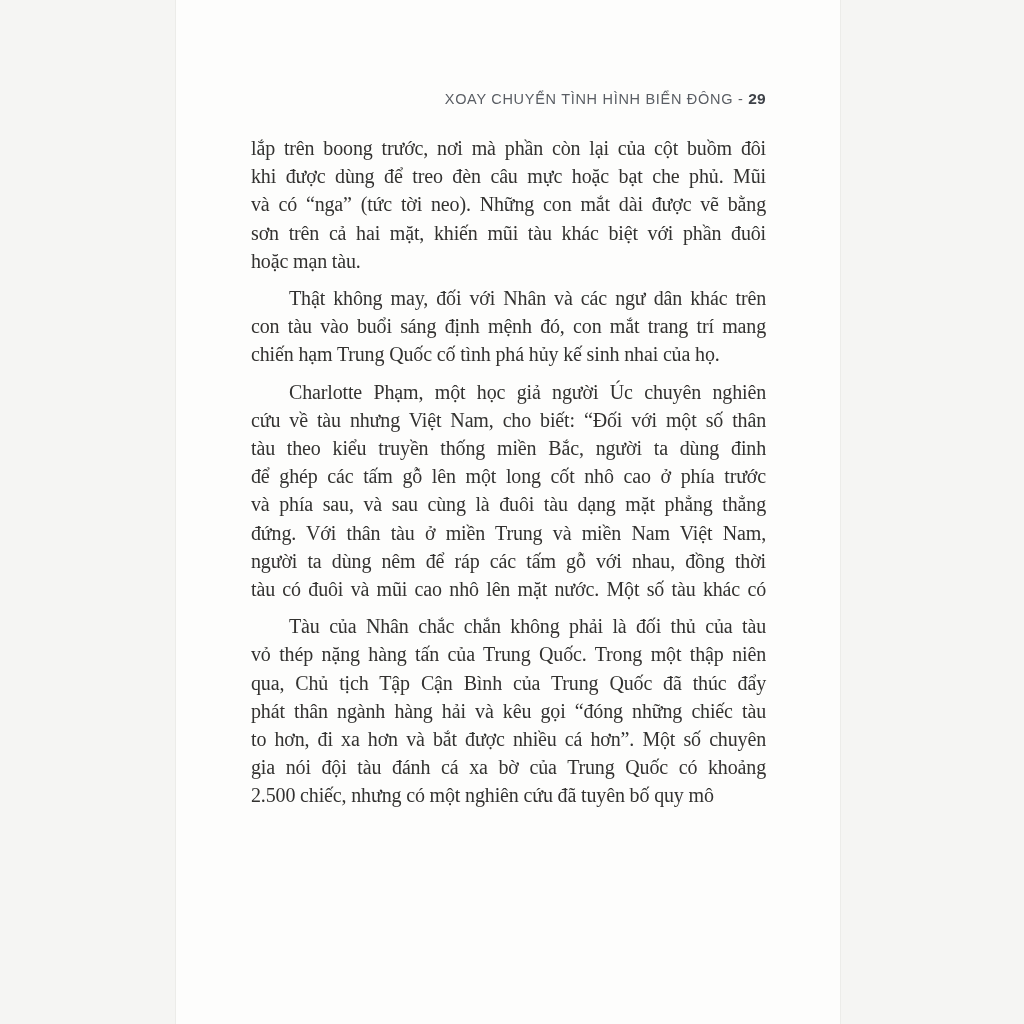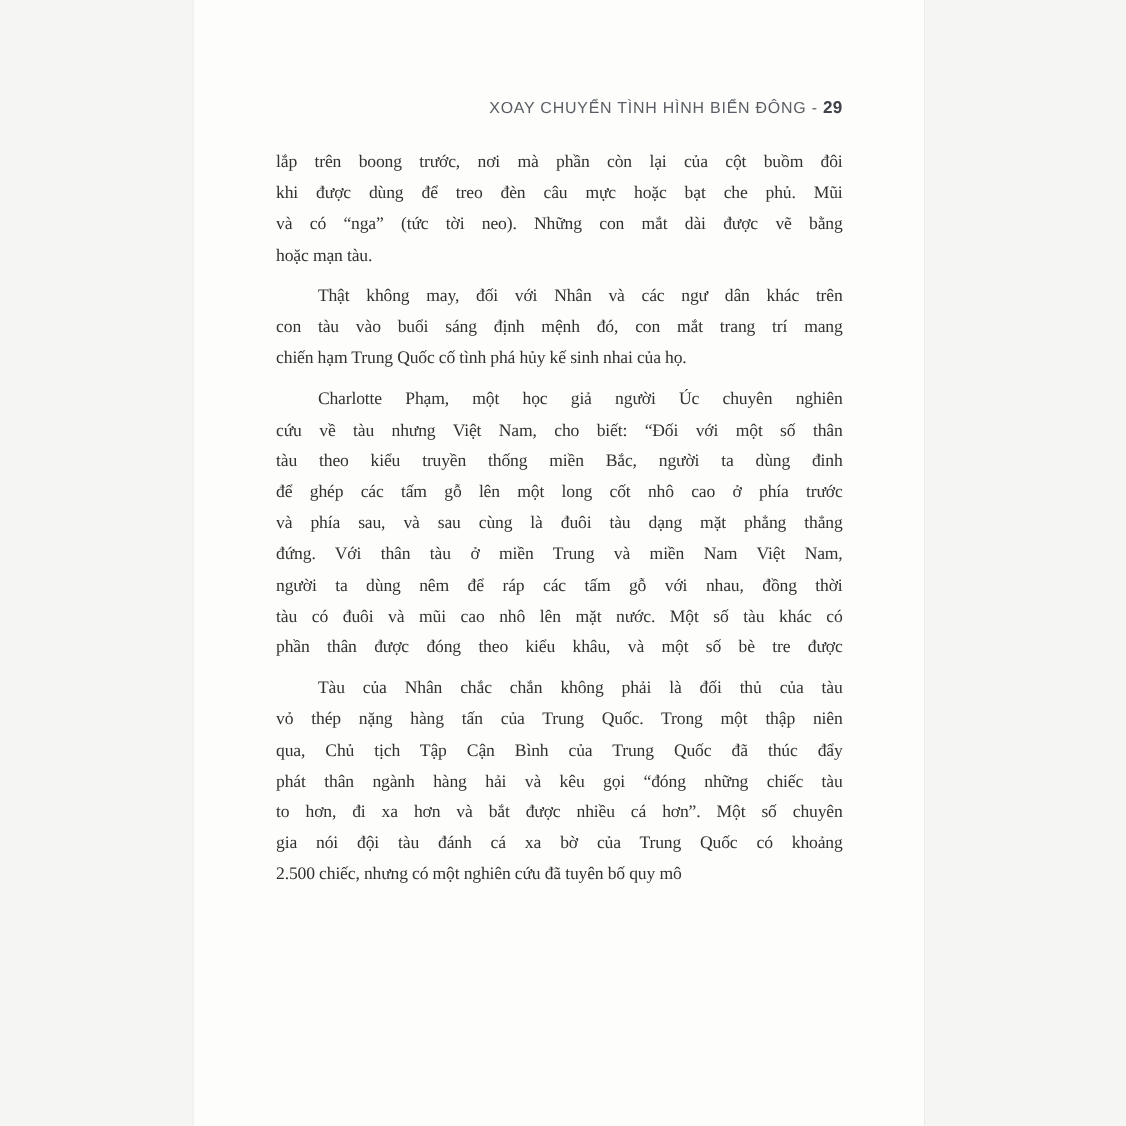--- a/index.html
+++ b/index.html
@@ -37,21 +37,21 @@
     font-weight: bold;
     font-size: 15.5px;
     letter-spacing: 0.3px;
     color: #3e4248;
   }
   .body-text {
     position: absolute;
     left: 75px;
     top: 134px;
     width: 515px;
-    font-size: 16px;
+    font-size: 20px;
     line-height: 28.2px;
     letter-spacing: -0.15px;
     color: #333230;
   }
   .para { margin-top: 9px; }
   .para:first-child { margin-top: 0; }
   .line {
     text-align: justify;
     text-align-last: justify;
     white-space: normal;
@@ -72,37 +72,37 @@
     <span>XOAY CHUYỂN TÌNH HÌNH BIỂN ĐÔNG</span>
     <span>-</span>
     <span class="pagenum">29</span>
   </div>
 
   <div class="body-text" id="body-text">
       <div class="para">
         <div class="line">lắp trên boong trước, nơi mà phần còn lại của cột buồm đôi</div>
         <div class="line">khi được dùng để treo đèn câu mực hoặc bạt che phủ. Mũi</div>
         <div class="line">và có “nga” (tức tời neo). Những con mắt dài được vẽ bằng</div>
+        <div class="line">sơn trên cả hai mặt, khiến mũi tàu khác biệt với phần đuôi</div>
         <div class="line last">hoặc mạn tàu.</div>
       </div>
       <div class="para">
         <div class="line indent">Thật không may, đối với Nhân và các ngư dân khác trên</div>
         <div class="line">con tàu vào buổi sáng định mệnh đó, con mắt trang trí mang</div>
         <div class="line last">chiến hạm Trung Quốc cố tình phá hủy kế sinh nhai của họ.</div>
       </div>
       <div class="para">
         <div class="line indent">Charlotte Phạm, một học giả người Úc chuyên nghiên</div>
         <div class="line">cứu về tàu nhưng Việt Nam, cho biết: “Đối với một số thân</div>
         <div class="line">tàu theo kiểu truyền thống miền Bắc, người ta dùng đinh</div>
         <div class="line">để ghép các tấm gỗ lên một long cốt nhô cao ở phía trước</div>
         <div class="line">và phía sau, và sau cùng là đuôi tàu dạng mặt phẳng thẳng</div>
         <div class="line">đứng. Với thân tàu ở miền Trung và miền Nam Việt Nam,</div>
         <div class="line">người ta dùng nêm để ráp các tấm gỗ với nhau, đồng thời</div>
         <div class="line">tàu có đuôi và mũi cao nhô lên mặt nước. Một số tàu khác có</div>
-        <div class="line">phần thân được đóng theo kiểu khâu, và một số bè tre được</div>
       </div>
       <div class="para">
         <div class="line indent">Tàu của Nhân chắc chắn không phải là đối thủ của tàu</div>
         <div class="line">vỏ thép nặng hàng tấn của Trung Quốc. Trong một thập niên</div>
         <div class="line">qua, Chủ tịch Tập Cận Bình của Trung Quốc đã thúc đẩy</div>
         <div class="line">phát thân ngành hàng hải và kêu gọi “đóng những chiếc tàu</div>
         <div class="line">to hơn, đi xa hơn và bắt được nhiều cá hơn”. Một số chuyên</div>
         <div class="line">gia nói đội tàu đánh cá xa bờ của Trung Quốc có khoảng</div>
         <div class="line last">2.500 chiếc, nhưng có một nghiên cứu đã tuyên bố quy mô</div>
       </div>

